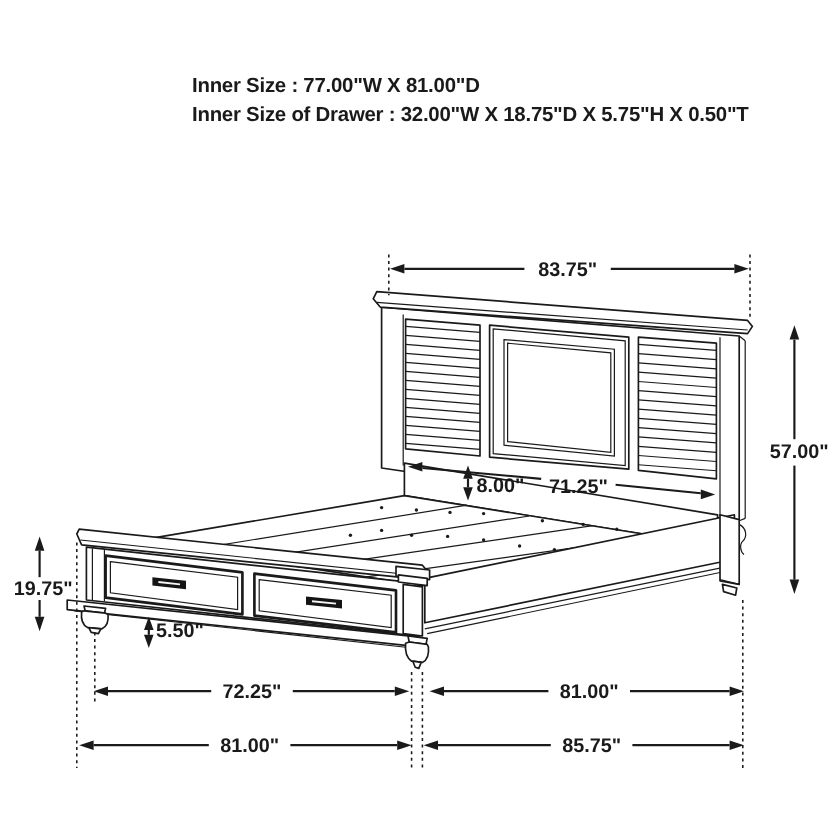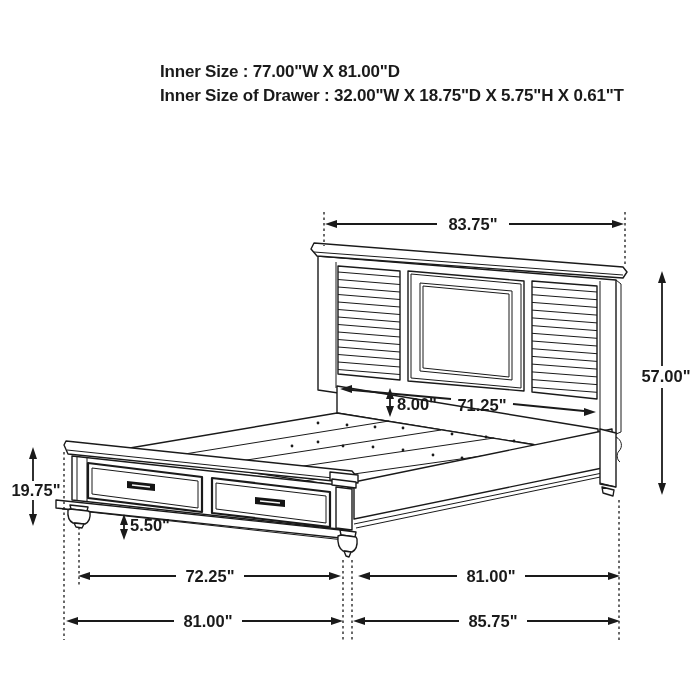--- a/index.html
+++ b/index.html
@@ -18,21 +18,21 @@
   .dot{fill:#1a1a1a;stroke:none;}
   .handle{fill:#141414;stroke:none;}
   .hnotch{stroke:#f5f5f5;stroke-width:1.6;fill:none;}
 </style>
 </head>
 <body>
 
 <div class="stage">
 
   <div class="header-line hdr1">Inner Size : 77.00"W X 81.00"D</div>
-  <div class="header-line hdr2">Inner Size of Drawer : 32.00"W X 18.75"D X 5.75"H X 0.61"T</div>
+  <div class="header-line hdr2">Inner Size of Drawer : 32.00"W X 18.75"D X 5.75"H X 0.50"T</div>
 
   <svg width="700" height="700" viewBox="0 0 700 700">
 
     <g>
 
       <polygon class="furn" points="318,256 616,280 616,434 318,390"></polygon>
 
       <line class="thin" x1="616" y1="280" x2="621" y2="284"></line>
       <line class="thin" x1="621" y1="284" x2="621" y2="432"></line>
       <line class="thin" x1="616" y1="434" x2="621" y2="432"></line>

